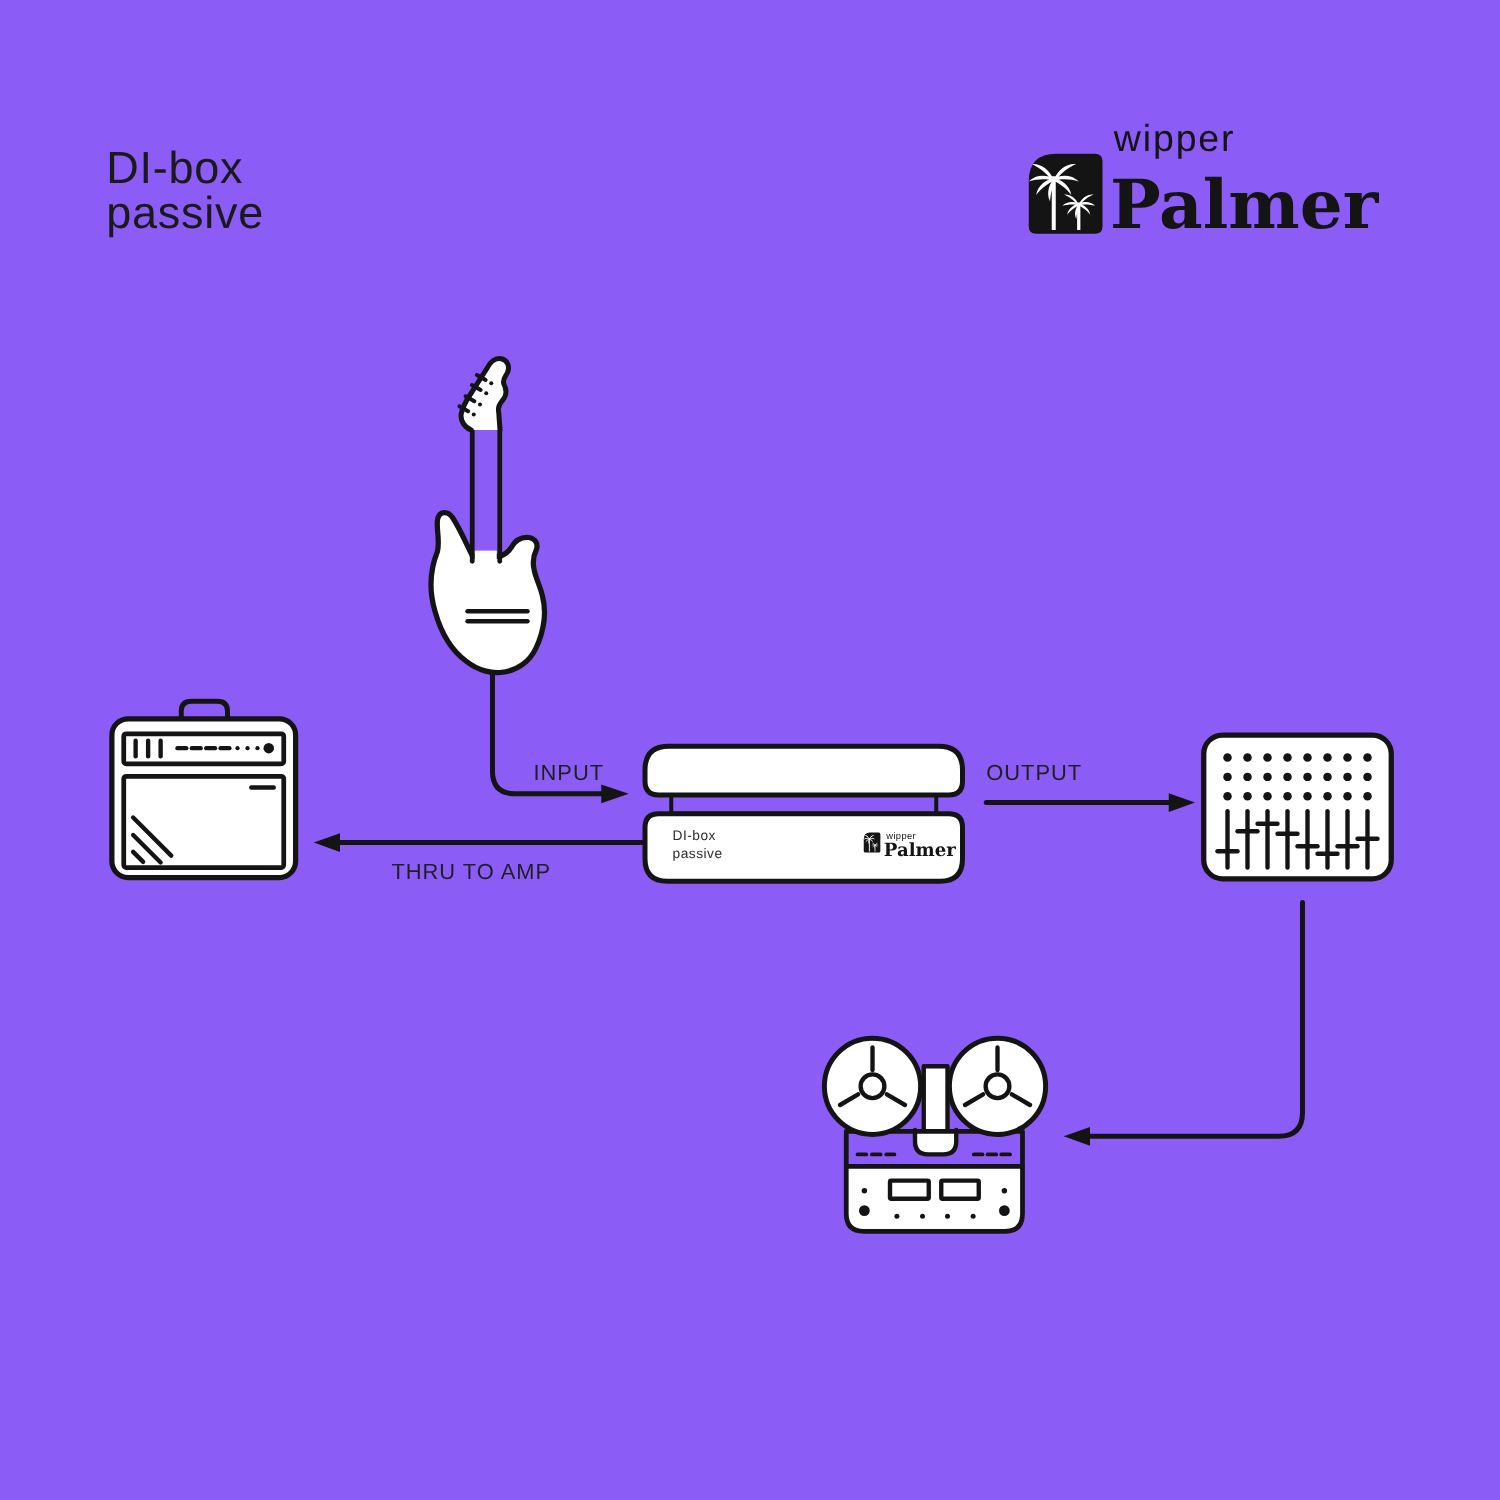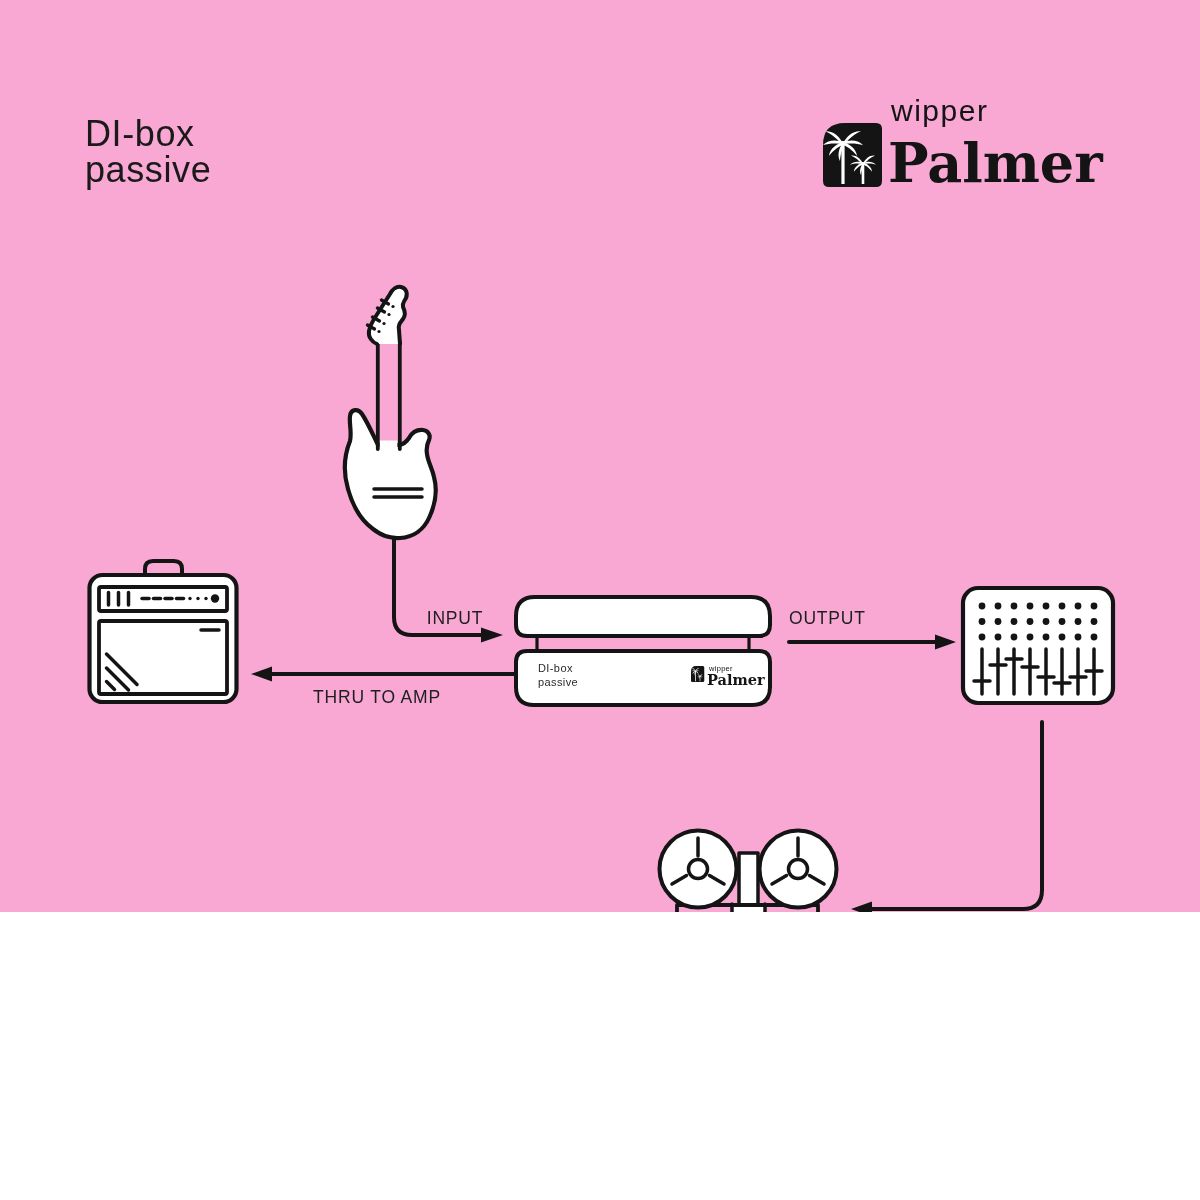--- a/index.html
+++ b/index.html
@@ -1,16 +1,16 @@
 <!DOCTYPE html>
 <html><head>
 <meta charset="utf-8">
 <style>
   html,body{margin:0;padding:0;background:#ffffff;}
-  .canvas{position:relative;width:1200px;height:912px;background:#f9a8d4;overflow:hidden;
+  .canvas{position:relative;width:1200px;height:1200px;background:#8b5cf6;overflow:hidden;
           font-family:"Liberation Sans",sans-serif;}
   svg{position:absolute;left:0;top:0;}
   
   .st4 {stroke:#141414;stroke-width:4;  fill:none;stroke-linecap:round;stroke-linejoin:round;}
   .st42{stroke:#141414;stroke-width:4.2;fill:none;stroke-linecap:round;stroke-linejoin:round;}
   .st38{stroke:#141414;stroke-width:3.8;fill:none;stroke-linecap:round;stroke-linejoin:round;}
   .st35{stroke:#141414;stroke-width:3.5;fill:none;stroke-linecap:round;stroke-linejoin:round;}
   .st32{stroke:#141414;stroke-width:3.2;fill:none;stroke-linecap:round;stroke-linejoin:round;}
   .st3 {stroke:#141414;stroke-width:3;  fill:none;stroke-linecap:round;stroke-linejoin:round;}
   .fw{fill:#ffffff;}

